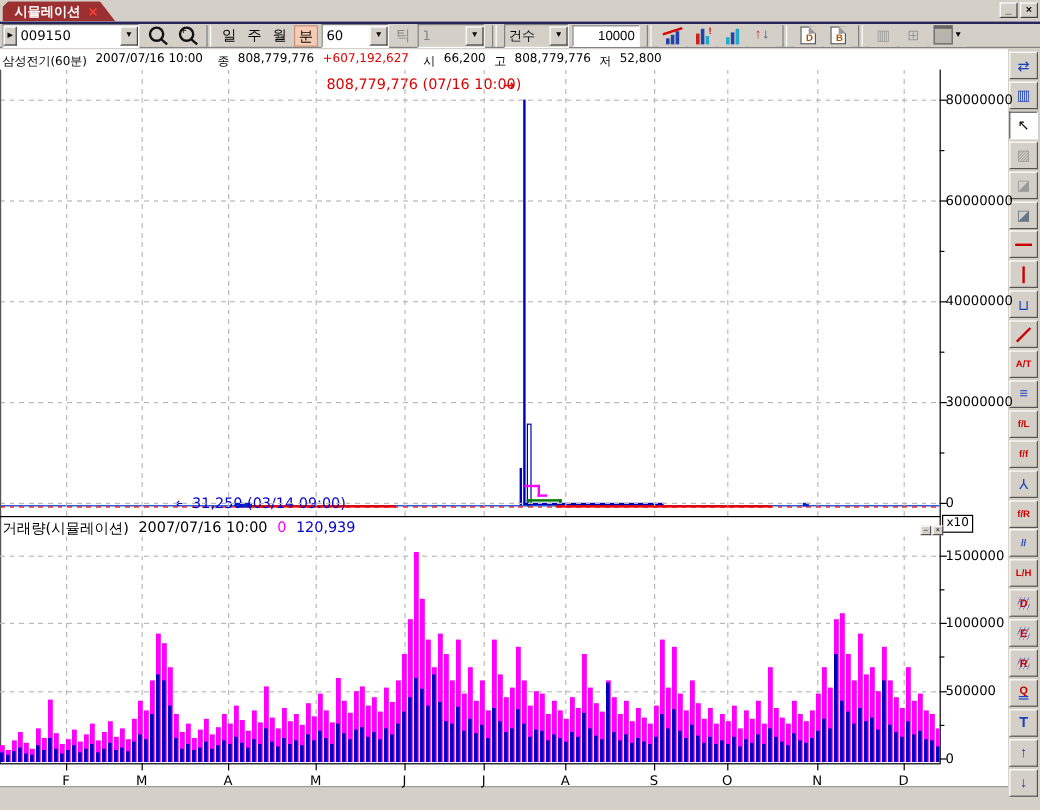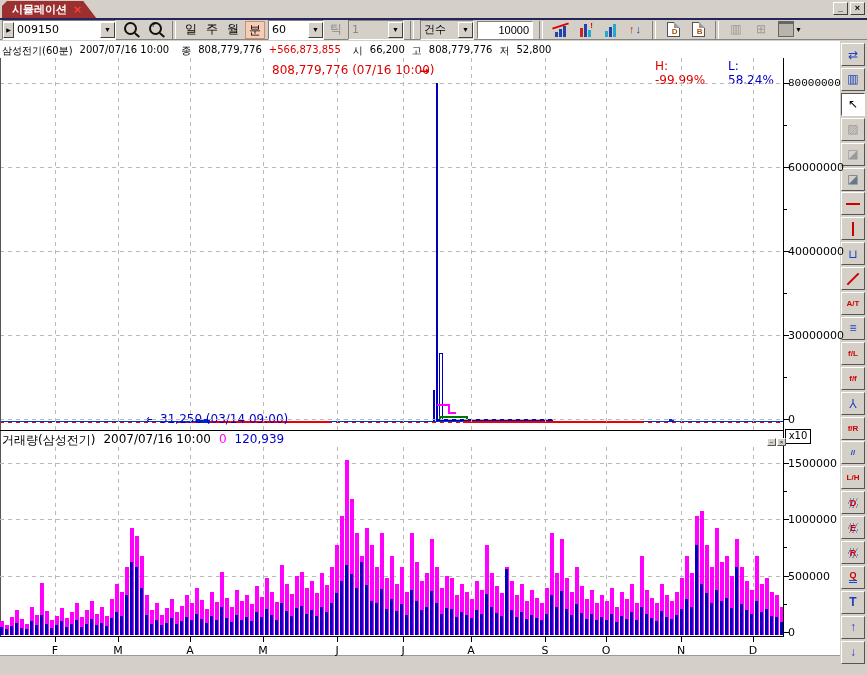--- a/index.html
+++ b/index.html
@@ -213,34 +213,30 @@
     </button>
   </div>
 
   <div class="abs chartbg"></div>
 
   <div class="abs infobar">
     <span>삼성전기(60분)</span>
     <span>2007/07/16 10:00</span>
     <span class="lbl">종</span>
     <span>808,779,776</span>
-    <span class="red">+566,873,855</span>
+    <span class="red">+607,192,627</span>
     <span class="lbl">시</span>
     <span>66,200</span>
     <span>고</span>
     <span>808,779,776</span>
     <span>저</span>
     <span>52,800</span>
   </div>
 
   <div class="abs main-plot" id="mainPlot">
-    <div class="hlrow">
-      <span class="hl-h">H: -99.99%</span>
-      <span class="hl-l">L: 58.24%</span>
-    </div>
     <div class="peak-ann">808,779,776 (07/16 10:00)</div>
     <div class="peak-arrow">→</div>
     <div class="spike-main" style="left: 436px;"></div>
     <div class="pre-spike"></div>
     <div class="spike-box"></div>
     <div class="ma-m-h1"></div>
     <div class="ma-m-v1"></div>
     <div class="ma-m-h2"></div>
     <div class="ma-g-v1"></div>
     <div class="ma-g-h"></div>
@@ -273,21 +269,21 @@
       <div class="gridh" style="top: 277px;"></div>
       <div class="gridh" style="top: 361px;"></div>
     </div>
 
   <div class="abs leftedge"></div>
   <div class="abs vaxis"></div>
   <div class="abs panesep"></div>
   <div class="abs x10">x10</div>
 
   <div class="abs volhdr">
-    <span>거래량(삼성전기)</span>
+    <span>거래량(시뮬레이션)</span>
     <span>2007/07/16 10:00</span>
     <span class="magenta">0</span>
     <span class="blue">120,939</span>
   </div>
   <button class="abs minibtn" style="left:767px">–</button>
   <button class="abs minibtn" style="left:777px">×</button>
 
   <div class="abs volume-plot" id="volPlot">
       <div class="gridv" style="left: 55px;"></div>
       <div class="gridv" style="left: 118px;"></div>
@@ -714,21 +710,21 @@
 
 <div class="ytick" style="top: 419px;"></div>
     <div class="ylab" style="top: 419px;">0</div>
     <div class="ytick" style="top: 335px;"></div>
     <div class="ylab" style="top: 335px;">30000000</div>
     <div class="ytick" style="top: 251px;"></div>
     <div class="ylab" style="top: 251px;">40000000</div>
     <div class="ytick" style="top: 167px;"></div>
     <div class="ylab" style="top: 167px;">60000000</div>
     <div class="ytick" style="top: 83px;"></div>
-    <div class="ylab" style="top: 83px; font-family: Liberation Mono, monospace;">80000000</div>
+    <div class="ylab" style="top: 83px;">80000000</div>
     <div class="ytick minor" style="top: 125px;"></div>
     <div class="ytick minor" style="top: 209px;"></div>
     <div class="ytick minor" style="top: 293px;"></div>
     <div class="ytick minor" style="top: 377px;"></div>
     <div class="ytick" style="top: 632px;"></div>
     <div class="ylab" style="top: 632px;">0</div>
     <div class="ytick" style="top: 575.5px;"></div>
     <div class="ylab" style="top: 575.5px;">500000</div>
     <div class="ytick" style="top: 519px;"></div>
     <div class="ylab" style="top: 519px;">1000000</div>

